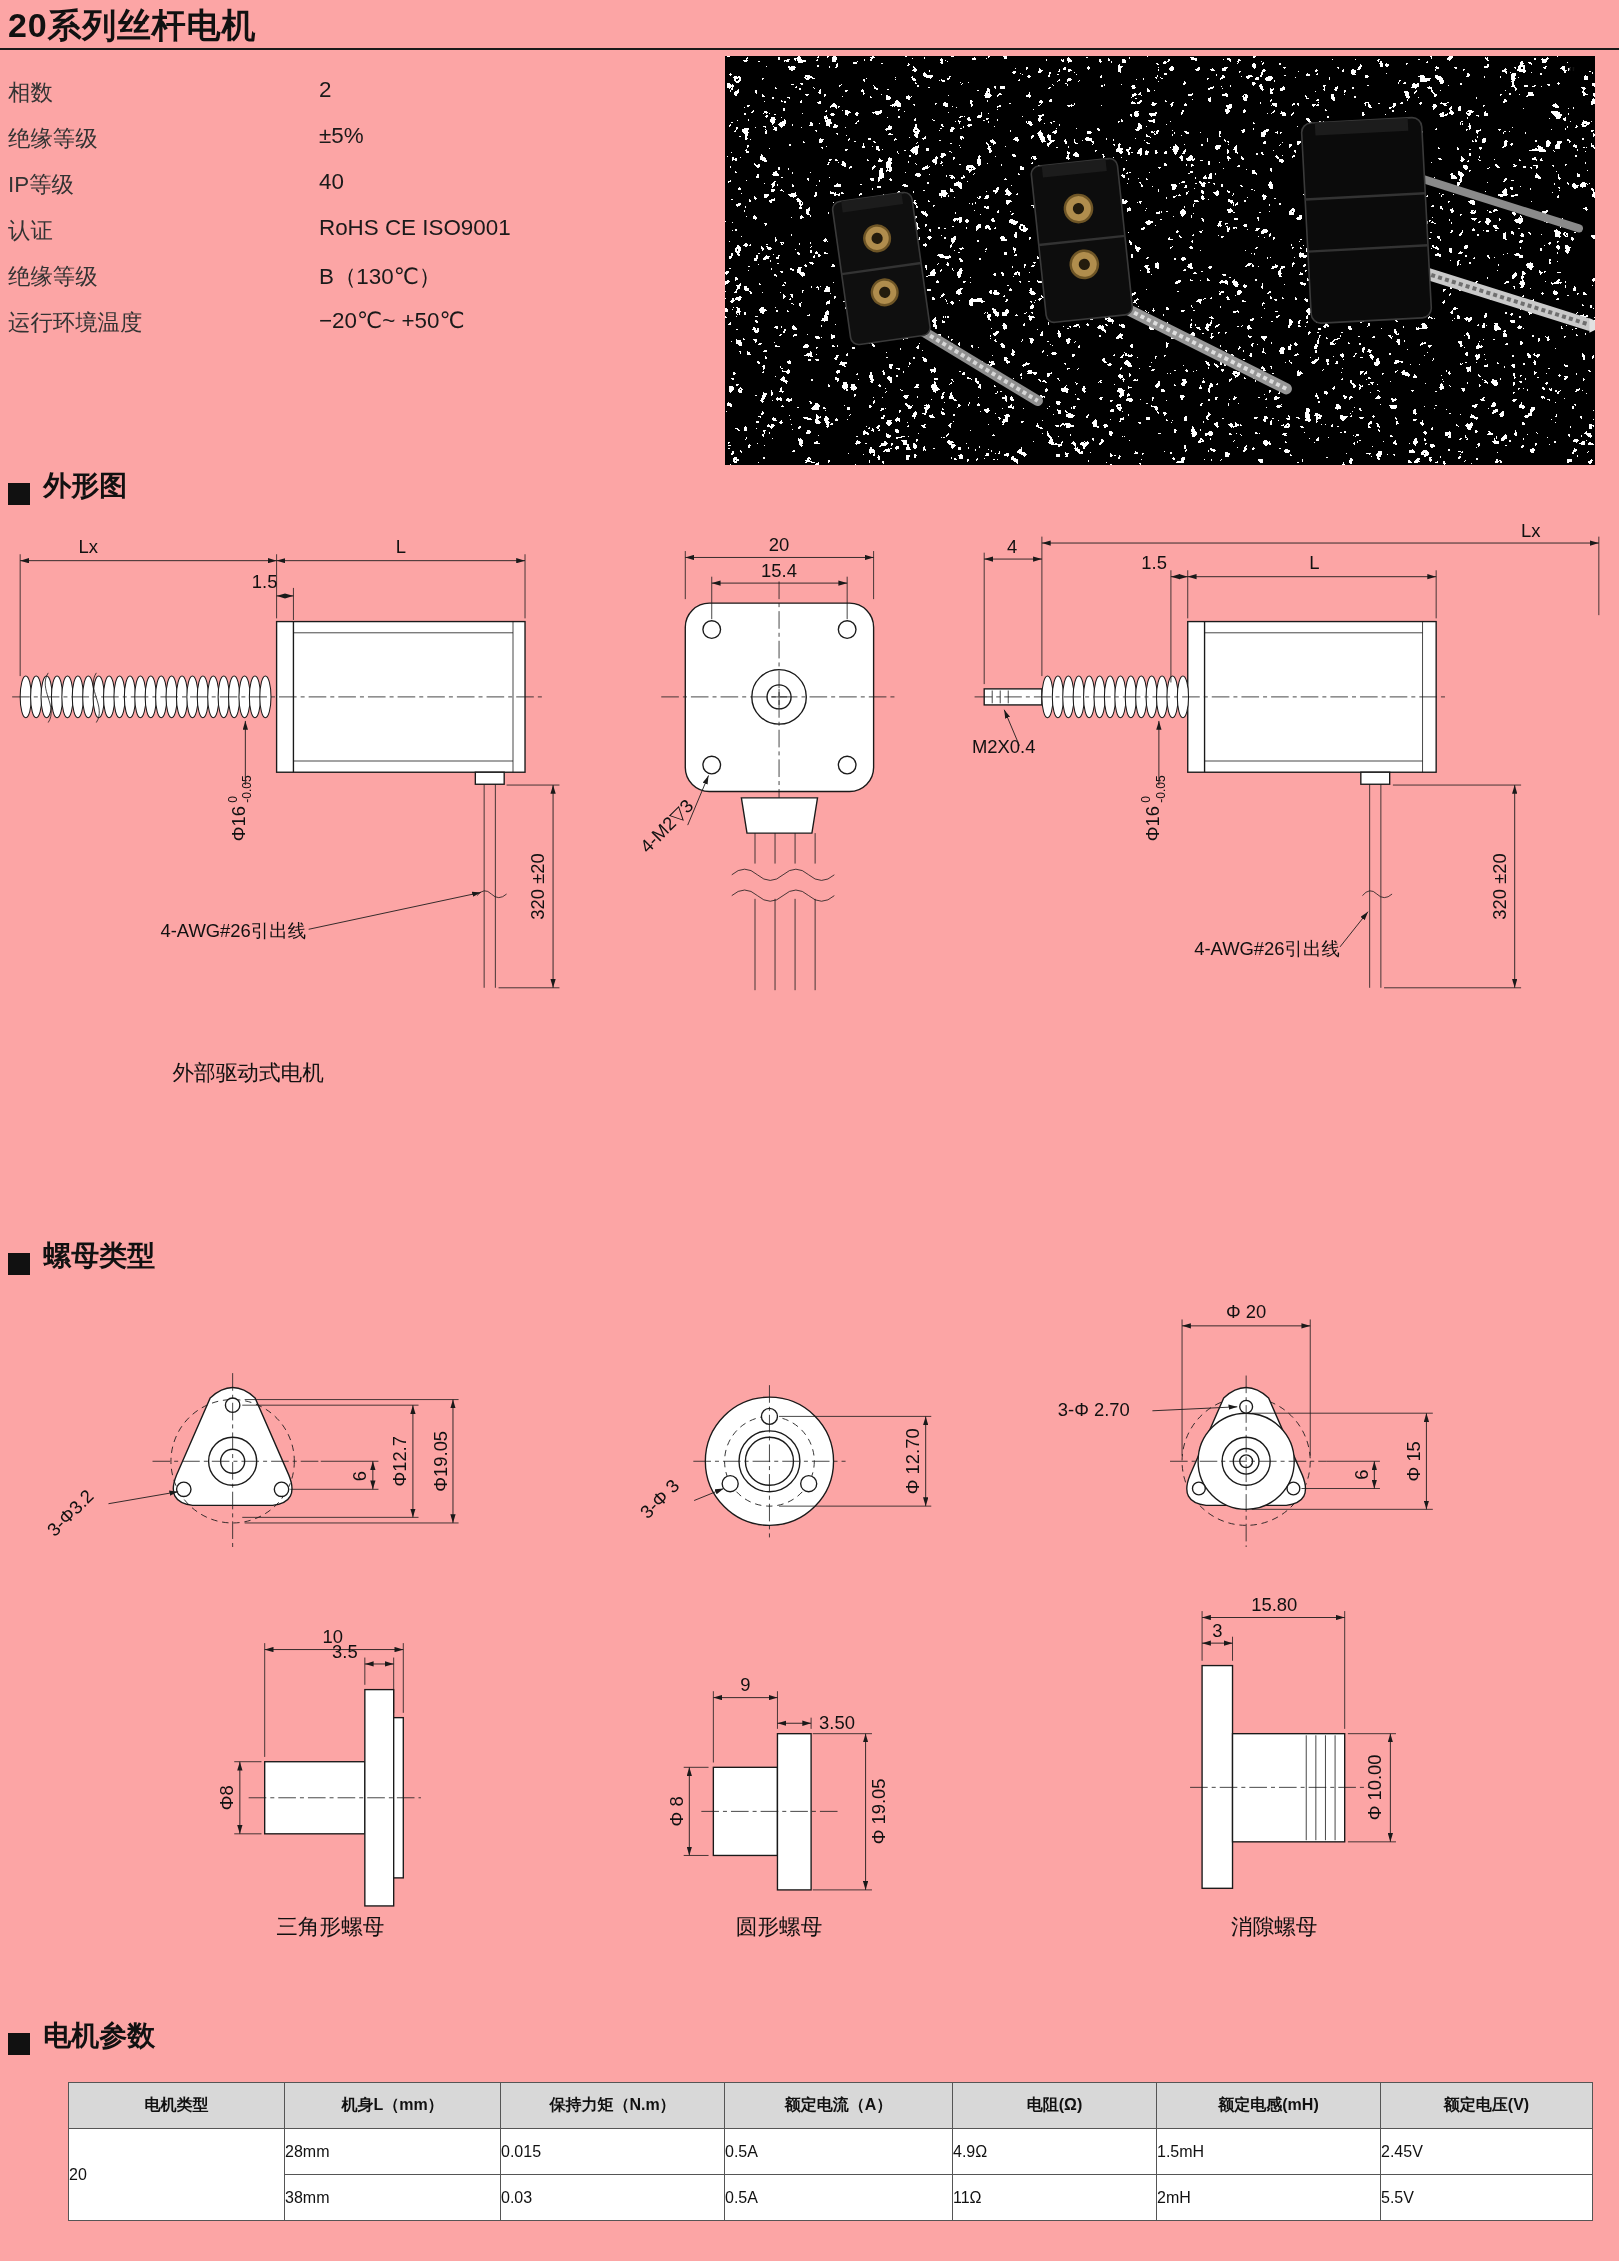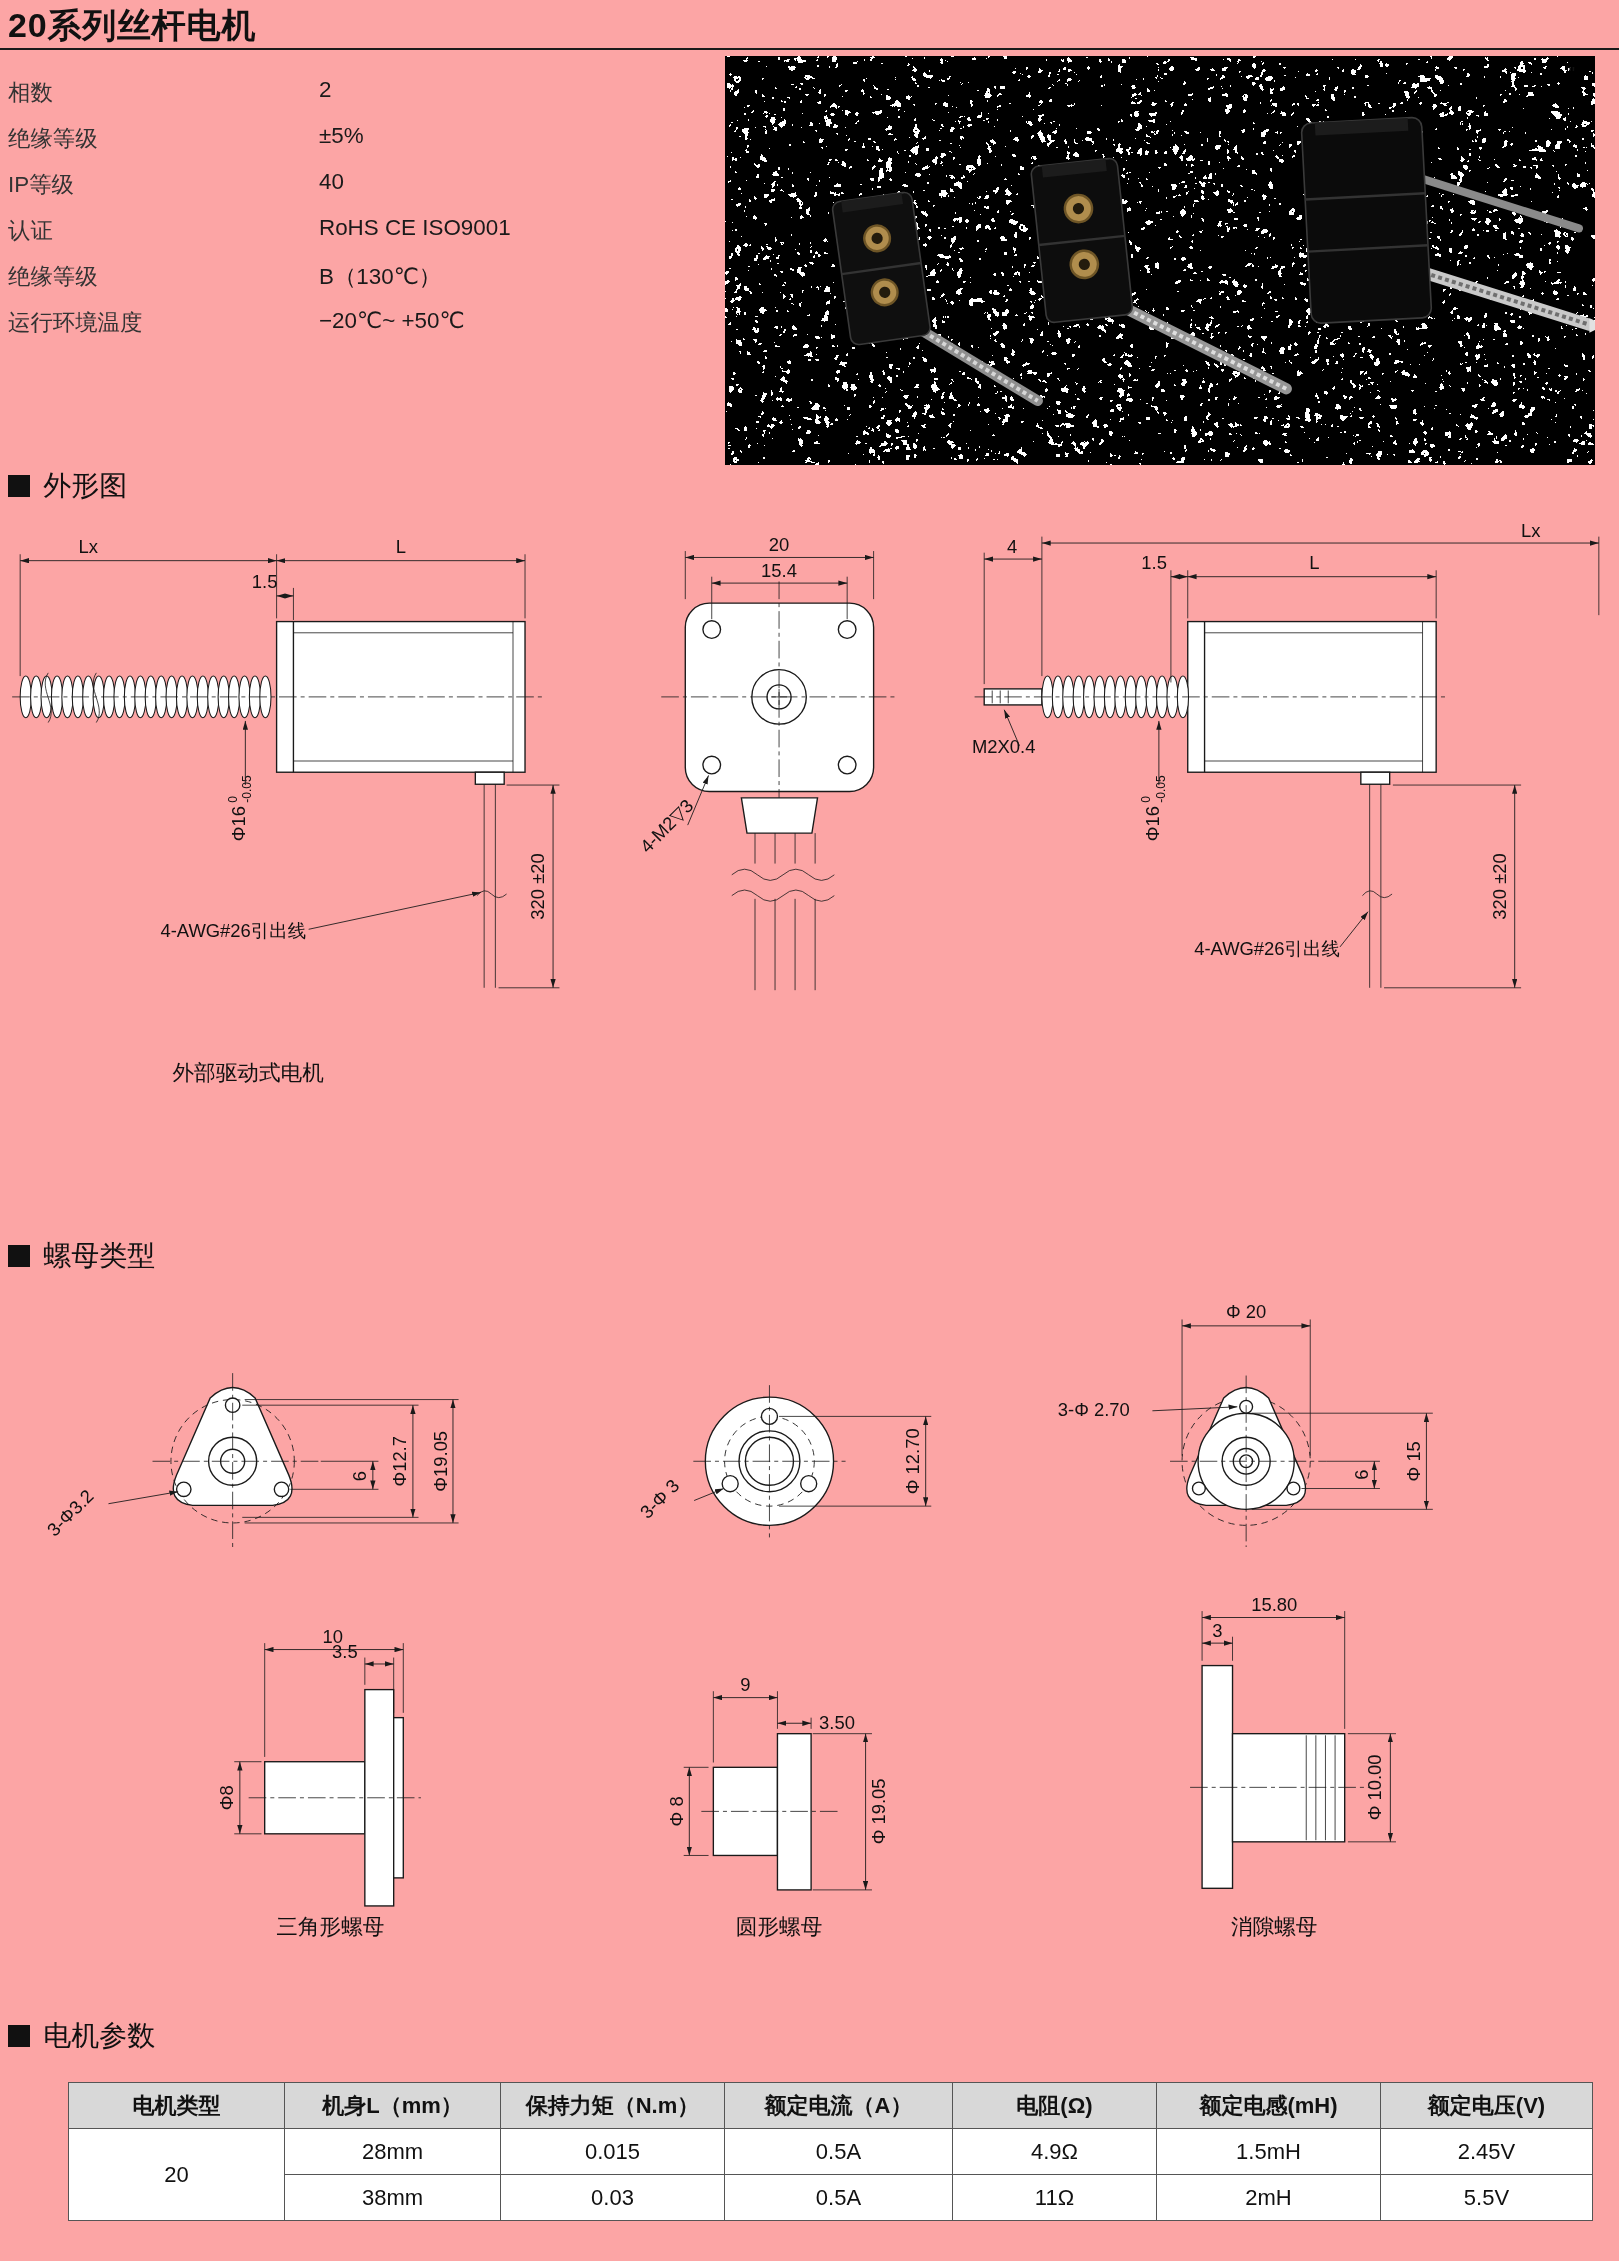--- a/index.html
+++ b/index.html
@@ -6,30 +6,30 @@
   html,body{background:#ffffff}
   .page{position:relative;width:1620px;height:2261px;background:#fca5a5;overflow:hidden;
         font-family:"Liberation Sans","DejaVu Sans",sans-serif;color:#111}
   .title{position:absolute;left:8px;top:3.2px;font-size:34px;font-weight:bold;letter-spacing:0.8px}
   .rule{position:absolute;left:0;top:48px;width:1620px;height:2.4px;background:#1a1a1a}
   .specs{position:absolute;left:8px;top:77px}
   .spec-row{display:flex;height:46px;align-items:flex-start;font-size:22.4px}
   .spec-label{width:311px;color:#333}
   .spec-value{color:#1a1a1a}
   .photo{position:absolute;left:725px;top:56px}
-  .sec{position:absolute;display:flex;align-items:center;font-size:28px;font-weight:normal;color:#111}
+  .sec{position:absolute;display:flex;align-items:flex-end;font-size:28px;font-weight:bold;color:#111}
   .sec .bullet{width:21.6px;height:21.6px;background:#111;margin-right:13.6px;flex:0 0 auto}
   #sec-outline{left:8px;top:467px}
   #sec-nuts{left:8px;top:1237px}
   #sec-params{left:8px;top:2017px}
   .drawing{position:absolute;left:8px}
   #outline-svg{top:519px}
   #nuts-svg{top:1281px}
   .tbl{position:absolute;left:68px;top:2082px;width:1472px;border-collapse:collapse;
-       table-layout:fixed;font-size:22px;text-align:center}
+       table-layout:fixed;font-size:16px;}
   .tbl th,.tbl td{border:1.6px solid #555;height:46px;padding:0}
   .tbl th{background:#d8d8d8;font-weight:bold}
   .tbl td{background:#fff}
   
   svg text{font-family:"Liberation Sans","DejaVu Sans",sans-serif;font-size:23px;fill:#111}
   svg text.sm{font-size:15px}
   svg text.cap{font-size:27px}
   .ln{stroke:#1a1a1a;stroke-width:1.7;fill:none}
   .lnw{stroke:#1a1a1a;stroke-width:1.7;fill:#fff}
   .thin{stroke:#1a1a1a;stroke-width:1;fill:none}

